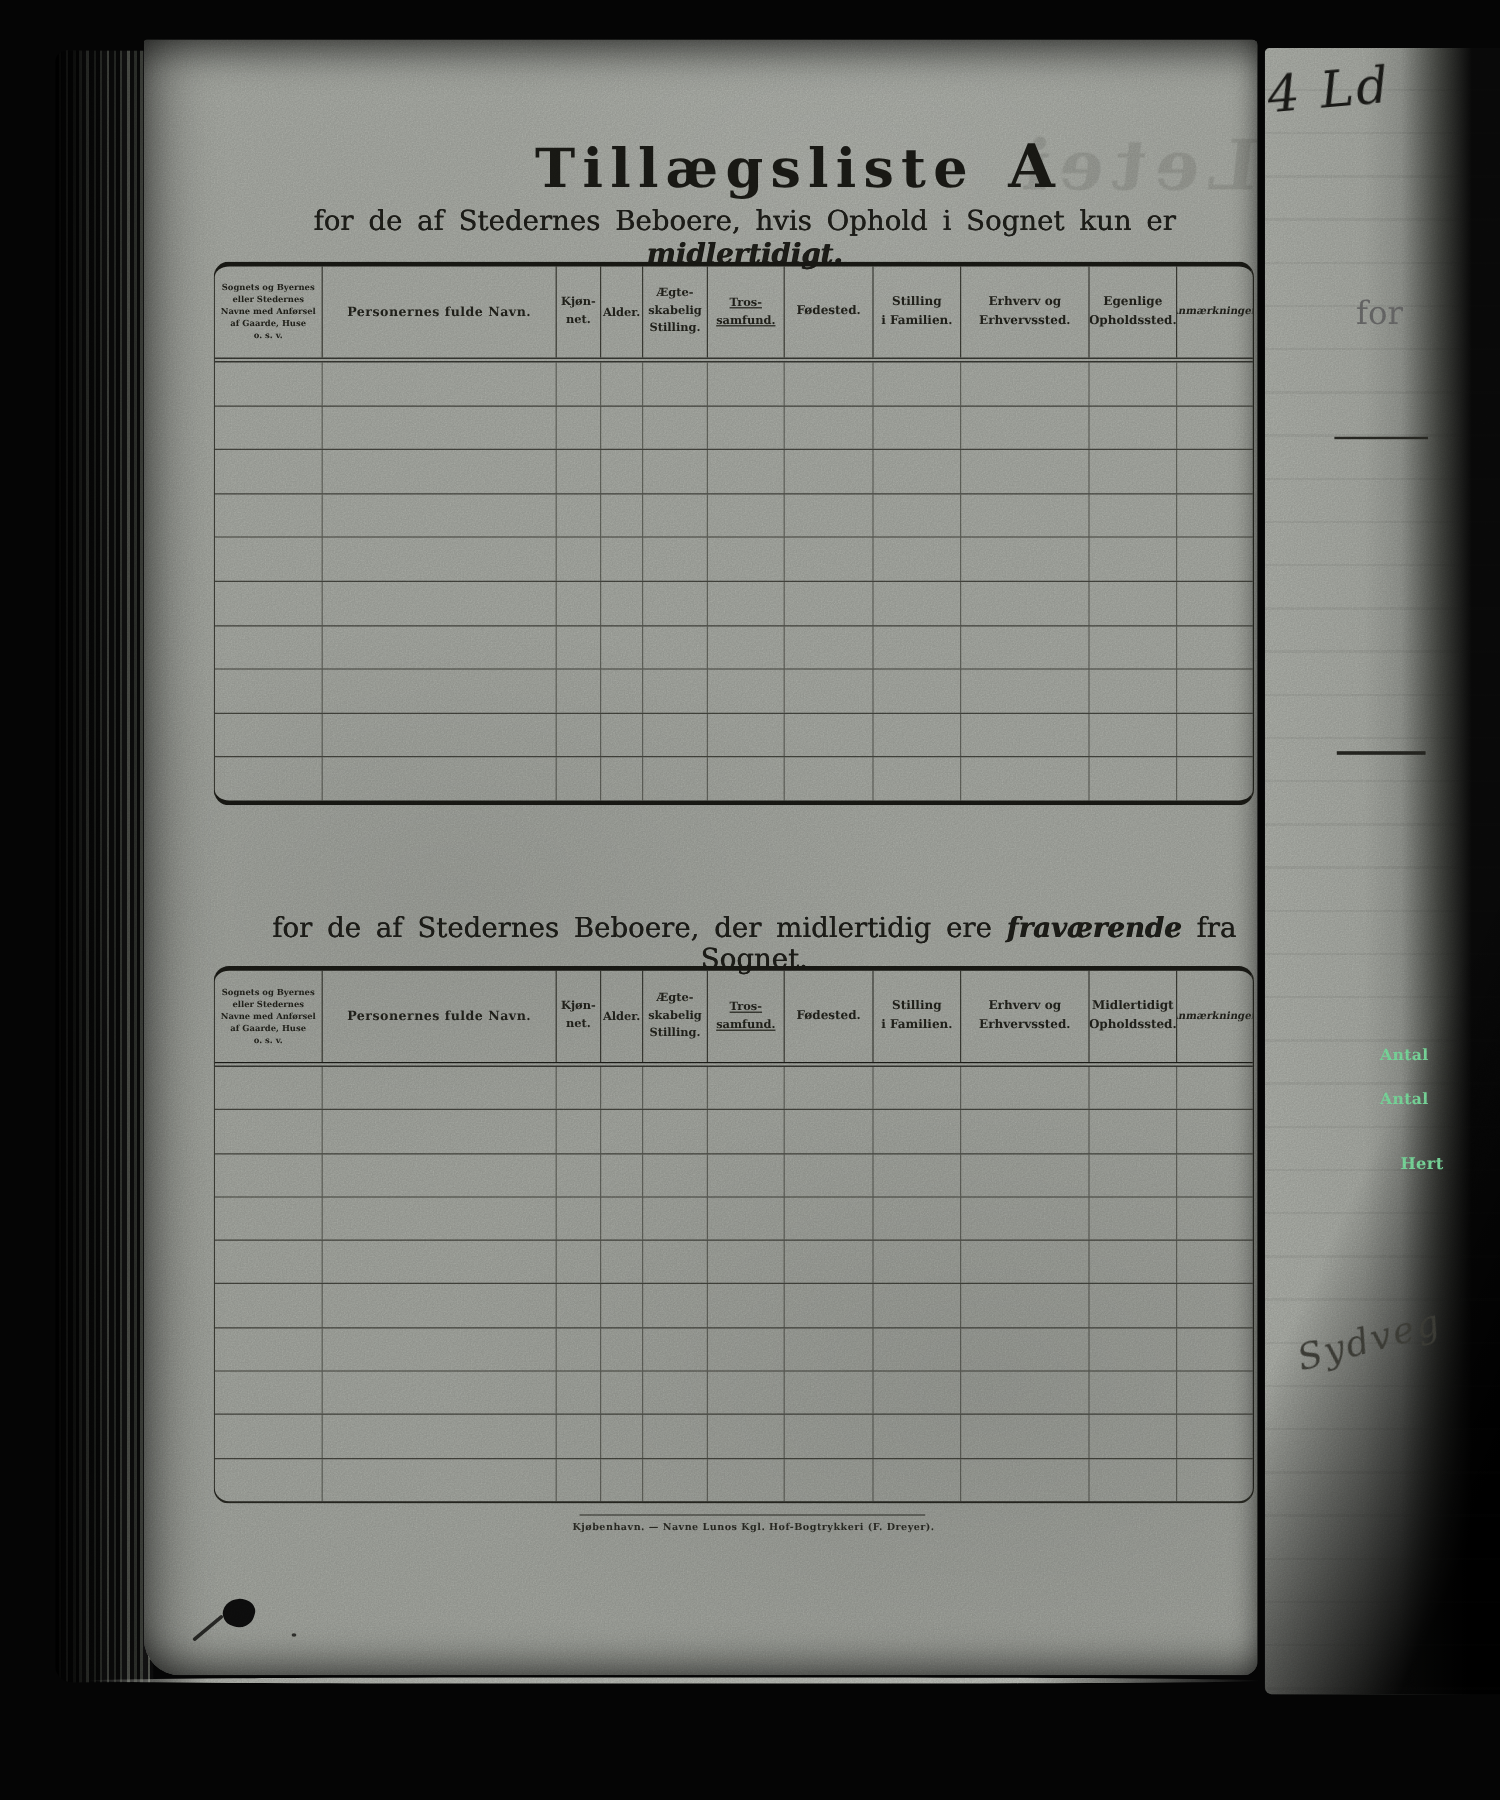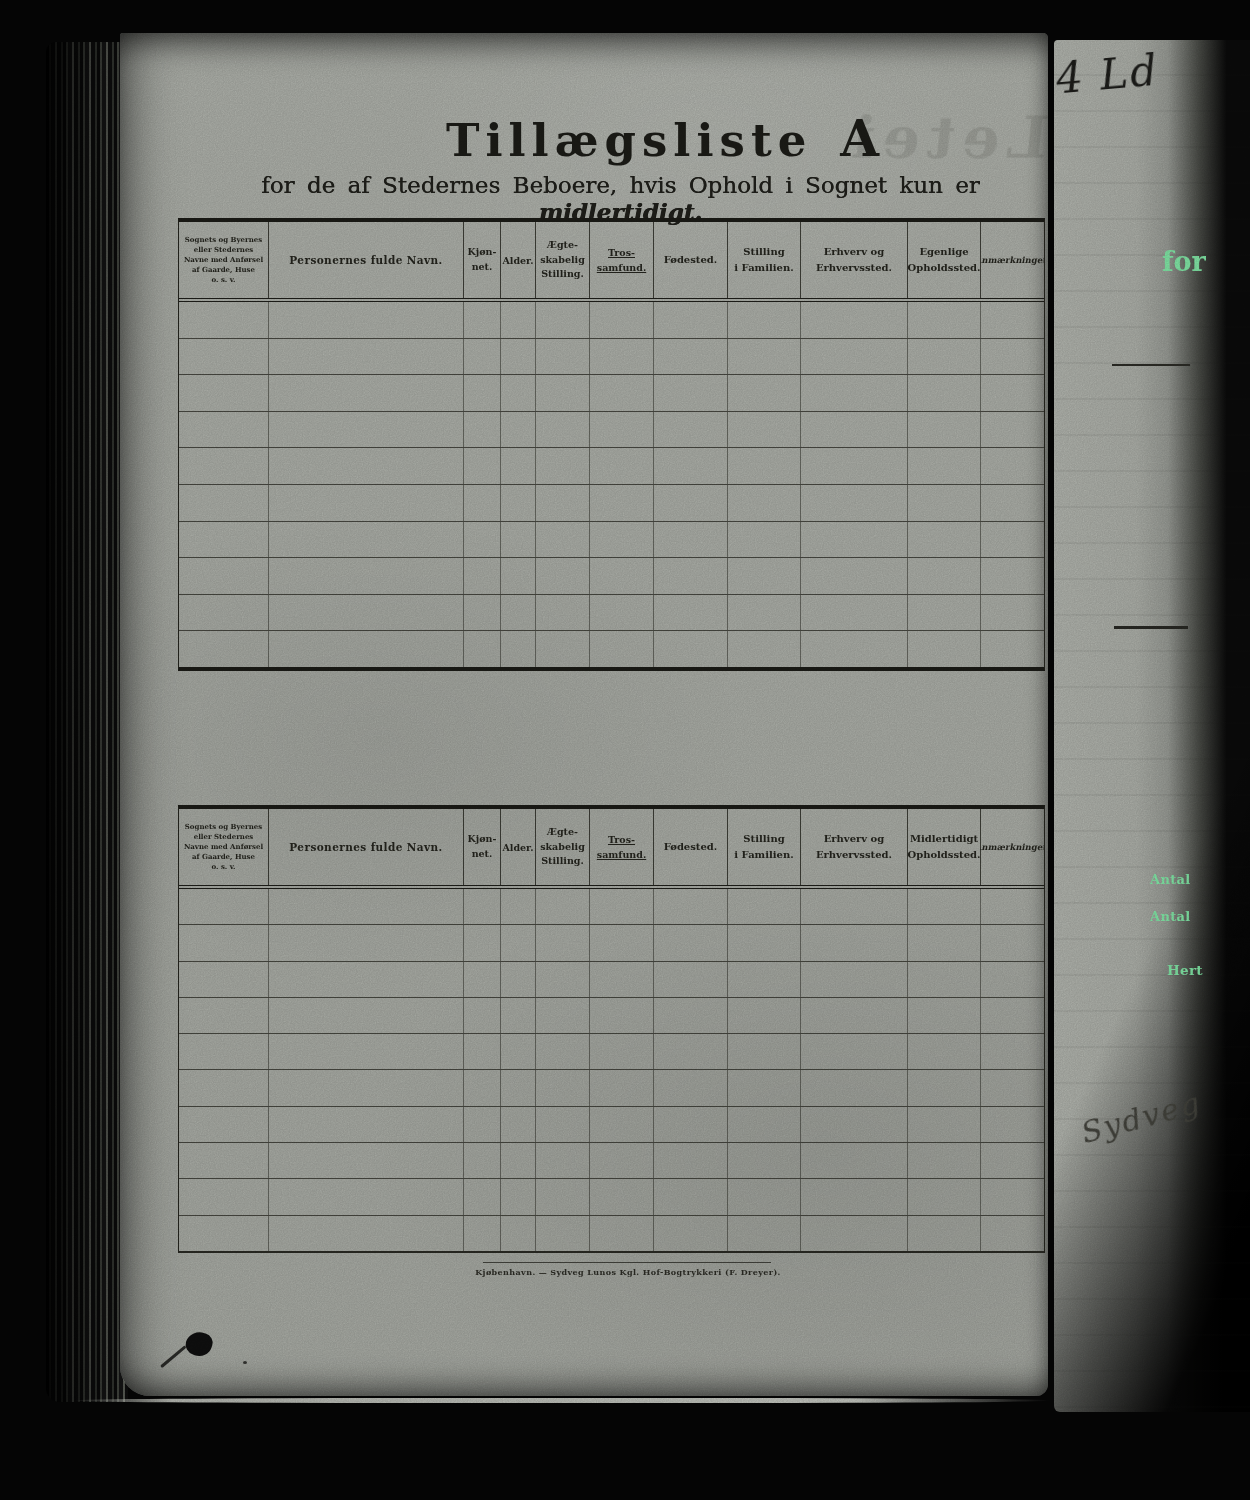--- a/index.html
+++ b/index.html
@@ -42,21 +42,21 @@
   .subtitle{position:absolute;left:178px;width:865px;text-align:center;font-size:23px;
     color:#21211c;word-spacing:5px;text-shadow:.3px 0 0 #21211c;}
   #subtitle-a{top:172px;transform:translateX(10px);}
   #subtitle-b{top:760px;transform:translateX(18px);}
   .subtitle .bold-word{font-weight:bold;text-shadow:.5px 0 0 #15150f;font-style:italic;}
 
   
   .ftable{position:absolute;left:178px;width:865px;
     --cols:90px 195px 37px 35px 54px 64px 74px 73px 107px 73px 63px;
     border-left:1.6px solid #26261f;border-right:1.6px solid #26261f;
-    border-top:4px solid #1c1c17;}
+    border-top:4px solid #1c1c17;border-radius:13px;}
   #table-a{top:218px;border-bottom:4px solid #1c1c17;}
   #table-b{top:805px;border-bottom:2px solid #2b2b24;}
   .thead{display:grid;grid-template-columns:var(--cols);height:76px;
     border-bottom:4px double #1f1f1a;}
   .hc{border-right:1px solid rgba(35,35,28,.8);display:flex;align-items:center;justify-content:center;
     text-align:center;font-weight:bold;color:#26261f;white-space:pre-line;padding:1px;overflow:hidden;}
   .hc:last-child{border-right:none;}
   .hc0{font-size:7px;line-height:1.45;}
   .hc1{font-size:10.5px;letter-spacing:.4px;}
   .hc2,.hc4{font-size:9.5px;line-height:1.55;}
@@ -81,21 +81,21 @@
     color:rgba(55,55,48,.14);transform:scaleX(-1) skewX(6deg);letter-spacing:8px;filter:blur(.6px);}
   .ink-blot{position:absolute;left:186px;top:1332px;width:26px;height:24px;background:#101010;
     border-radius:60% 40% 55% 45%;transform:rotate(18deg);}
   .ink-blot::after{content:"";position:absolute;left:-9px;top:16px;width:3px;height:32px;
     background:rgba(22,22,20,.85);transform:rotate(32deg);border-radius:2px;}
   .ink-dot{position:absolute;left:243px;top:1361px;width:4px;height:3px;background:rgba(25,25,22,.8);border-radius:50%;}
 
   
   .hand-top{position:absolute;left:1056px;top:50px;font-size:42px;font-style:italic;
     color:#1e1e1b;transform:rotate(-5deg);letter-spacing:2px;filter:blur(.3px);}
-  .word-for{position:absolute;left:1130px;top:246px;font-size:27px;font-weight:bold;color:#86efac;margin-left:32px;}
+  .word-for{position:absolute;left:1130px;top:246px;font-size:27px;font-weight:normal;color:#737373;}
   .r-rule1{position:absolute;left:1112px;top:364px;width:78px;height:2px;background:#2e2e28;}
   .r-rule2{position:absolute;left:1114px;top:626px;width:74px;height:2.5px;background:#2a2a25;}
   .r-label{position:absolute;font-size:13px;font-weight:bold;color:#86efac;letter-spacing:.3px;}
   #antal1{left:1150px;top:872px;}
   #antal2{left:1150px;top:909px;}
   #hert{left:1147px;top:962px;font-size:13.5px;margin-left:20px;}
   .hand-bottom{position:absolute;left:1080px;top:1100px;font-size:30px;font-style:italic;
     color:#45453e;transform:rotate(-15deg);letter-spacing:2px;filter:blur(.4px);}
 
   .grain{position:absolute;left:0;top:0;pointer-events:none;opacity:.16;}
@@ -268,20 +268,23 @@
         <div class="bc"></div>
         <div class="bc"></div>
         <div class="bc"></div>
         <div class="bc"></div>
         <div class="bc"></div>
         <div class="bc"></div>
         <div class="bc"></div>
       </div>
     </div>
 
+  <div class="subtitle" id="subtitle-b">
+    <span>for de af Stedernes Beboere, der midlertidig ere </span><span class="bold-word">fraværende</span><span> fra Sognet.</span>
+  </div>
   <div class="ftable" id="table-b">
       <div class="thead">
         <div class="hc hc0">Sognets og Byernes
 eller Stedernes
 Navne med Anførsel
 af Gaarde, Huse
 o. s. v.</div>
         <div class="hc hc1">Personernes fulde Navn.</div>
         <div class="hc hc2">Kjøn-
 net.</div>
@@ -426,21 +429,21 @@
         <div class="bc"></div>
         <div class="bc"></div>
         <div class="bc"></div>
         <div class="bc"></div>
         <div class="bc"></div>
         <div class="bc"></div>
       </div>
     </div>
 
   <div class="imprint-rule"></div>
-  <div class="imprint">Kjøbenhavn. — Sydveg Lunos Kgl. Hof-Bogtrykkeri (F. Dreyer).</div>
+  <div class="imprint">Kjøbenhavn. — Navne Lunos Kgl. Hof-Bogtrykkeri (F. Dreyer).</div>
 
   <div class="ink-blot"></div>
   <div class="ink-dot"></div>
 
   <div class="hand-top">4 Ld</div>
   <div class="word-for">for</div>
   <div class="r-rule1"></div>
   <div class="r-rule2"></div>
   <div class="r-label" id="antal1">Antal</div>
   <div class="r-label" id="antal2">Antal</div>

